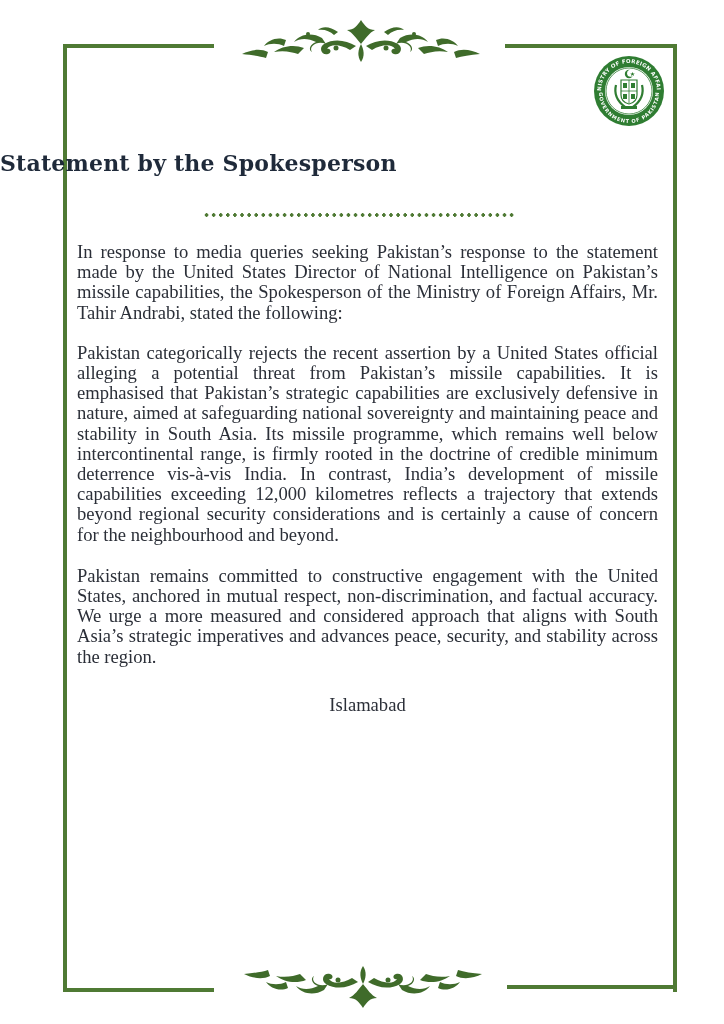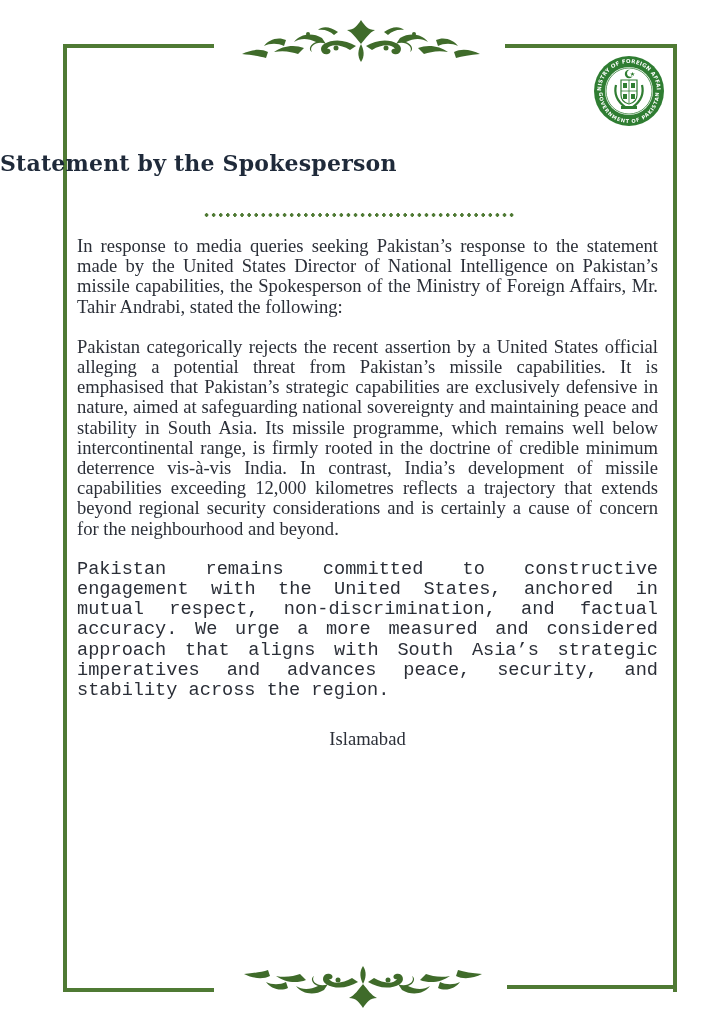--- a/index.html
+++ b/index.html
@@ -117,22 +117,22 @@
     </text>
     <text font-family="DejaVu Sans, sans-serif" font-size="5" font-weight="bold" fill="#ffffff" letter-spacing="0.2">
       <textPath href="#sealBottom" startOffset="50%" text-anchor="middle" dominant-baseline="hanging">GOVERNMENT OF PAKISTAN</textPath>
     </text>
   </svg>
 
   <div class="title">Statement by the Spokesperson</div>
 
   <div class="dotted"></div>
 
-  <div class="body-text" style="top:236px;">
+  <div class="body-text" style="top:242px;">
     <p class="para">In response to media queries seeking Pakistan’s response to the statement made by the United States Director of National Intelligence on Pakistan’s missile capabilities, the Spokesperson of the Ministry of Foreign Affairs, Mr. Tahir Andrabi, stated the following:</p>
     <p class="para" style="margin-bottom:21px;">Pakistan categorically rejects the recent assertion by a United States official alleging a potential threat from Pakistan’s missile capabilities. It is emphasised that Pakistan’s strategic capabilities are exclusively defensive in nature, aimed at safeguarding national sovereignty and maintaining peace and stability in South Asia. Its missile programme, which remains well below intercontinental range, is firmly rooted in the doctrine of credible minimum deterrence vis-à-vis India. In contrast, India’s development of missile capabilities exceeding 12,000 kilometres reflects a trajectory that extends beyond regional security considerations and is certainly a cause of concern for the neighbourhood and beyond.</p>
-    <p class="para" style="margin-bottom:14px;font-family:Liberation Mono, monospace;">Pakistan remains committed to constructive engagement with the United States, anchored in mutual respect, non-discrimination, and factual accuracy. We urge a more measured and considered approach that aligns with South Asia’s strategic imperatives and advances peace, security, and stability across the region.</p>
+    <p class="para" style="margin-bottom:14px;">Pakistan remains committed to constructive engagement with the United States, anchored in mutual respect, non-discrimination, and factual accuracy. We urge a more measured and considered approach that aligns with South Asia’s strategic imperatives and advances peace, security, and stability across the region.</p>
     <div class="sig">
       <div>Islamabad</div>
     </div>
   </div>
 
 </div>
 
 </body></html>

